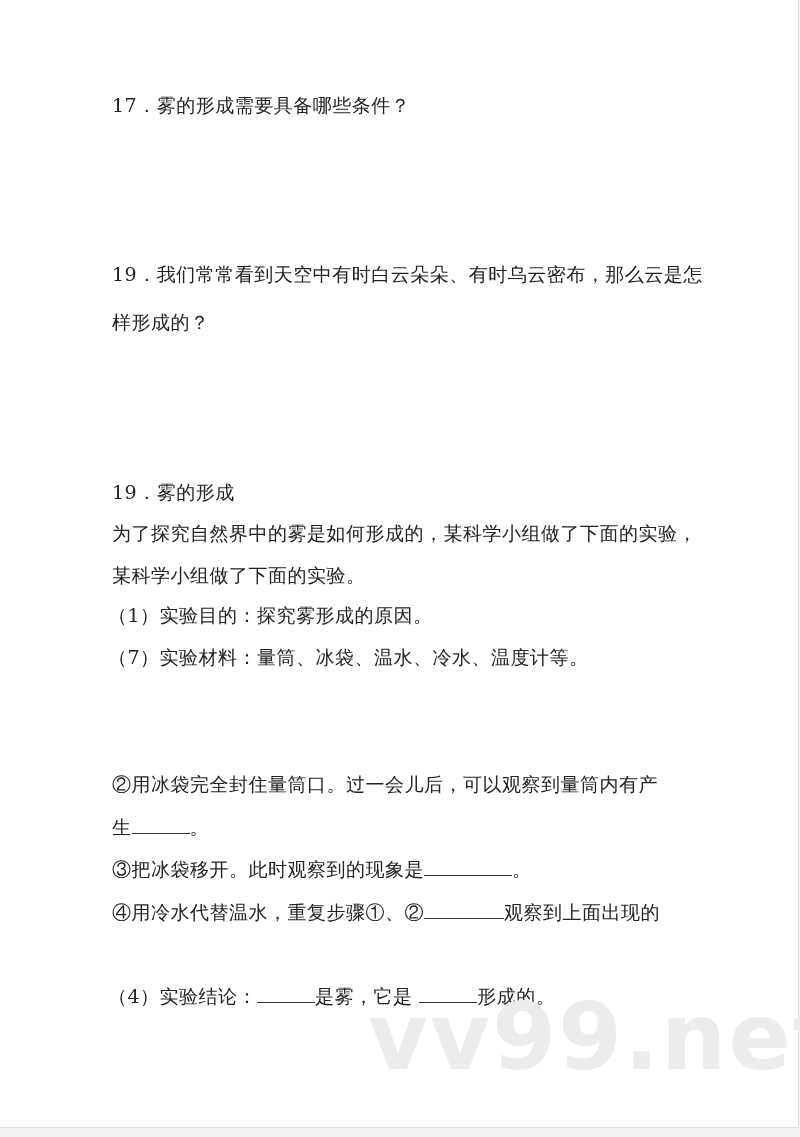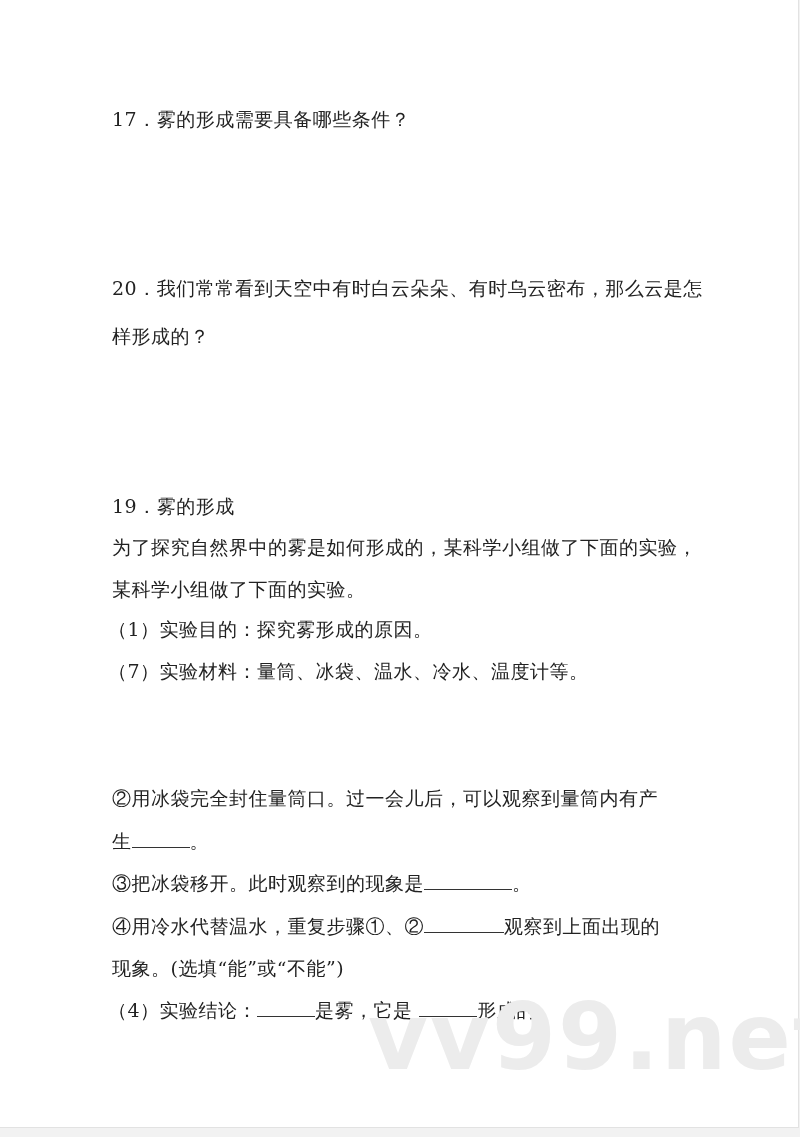--- a/index.html
+++ b/index.html
@@ -7,38 +7,37 @@
     width: 800px; height: 1137px; background: #f2f2f2; position: relative; overflow: hidden;
     font-family: "DejaVu Serif", "Liberation Serif", serif; color: #222;
   }
   .page {
     position: absolute; left: 0; top: 0; width: 798px; height: 1127px;
     background: #ffffff; border-right: 1px solid #e2e2e2; border-bottom: 1px solid #e2e2e2;
   }
   .line {
     position: absolute; left: 112px; font-size: 19px; line-height: 24px; white-space: nowrap;
     letter-spacing: 0.5px;
-    margin-top: 14px;
   }
   .blank {
     display: inline-block; border-bottom: 1.5px solid #333; height: 18px; vertical-align: baseline;
   }
   .watermark {
     position: absolute; left: 368px; top: 992px; font-family: "DejaVu Sans", "Liberation Sans", sans-serif;
     font-weight: bold; font-size: 92px; color: #ececec; letter-spacing: 2px; line-height: 1;
   }
 </style>
 </head>
 <body>
 
 <div class="page">
 
   <div class="line" style="top:93px;">17．雾的形成需要具备哪些条件？</div>
 
-  <div class="line" style="top:262px;">20．我们常常看到天空中有时白云朵朵、有时乌云密布，那么云是怎</div>
+  <div class="line" style="top:262px;">19．我们常常看到天空中有时白云朵朵、有时乌云密布，那么云是怎</div>
   <div class="line" style="top:310px;">样形成的？</div>
 
   <div class="line" style="top:480px;">19．雾的形成</div>
   <div class="line" style="top:521px;text-align:center;">为了探究自然界中的雾是如何形成的，某科学小组做了下面的实验，</div>
   <div class="line" style="top:563px;">某科学小组做了下面的实验。</div>
 
   <div class="line" style="top:603px; left:108px;">（1）实验目的：探究雾形成的原因。</div>
   <div class="line" style="top:645px; left:108px;">（7）实验材料：量筒、冰袋、温水、冷水、温度计等。</div>
 
 
@@ -47,20 +46,19 @@
     <span>生</span><span class="blank" style="width:58px;"></span><span>。</span>
   </div>
 
   <div class="line" style="top:857px;">
     <span>③把冰袋移开。此时观察到的现象是</span><span class="blank" style="width:88px;"></span><span>。</span>
   </div>
 
   <div class="line" style="top:900px;">
     <span>④用冷水代替温水，重复步骤①、②</span><span class="blank" style="width:80px;"></span><span>观察到上面出现的</span>
   </div>
-  <div class="line" style="top:942px;">现象。(选填“能”或“不能”)</div>
 
   <div class="line" style="top:984px; left:108px;">
     <span>（4）实验结论：</span><span class="blank" style="width:58px;"></span><span>是雾，它是 </span><span class="blank" style="width:58px;"></span><span>形成的。</span>
   </div>
 
   <div class="watermark">vv99.net</div>
 </div>
 
 </body></html>

